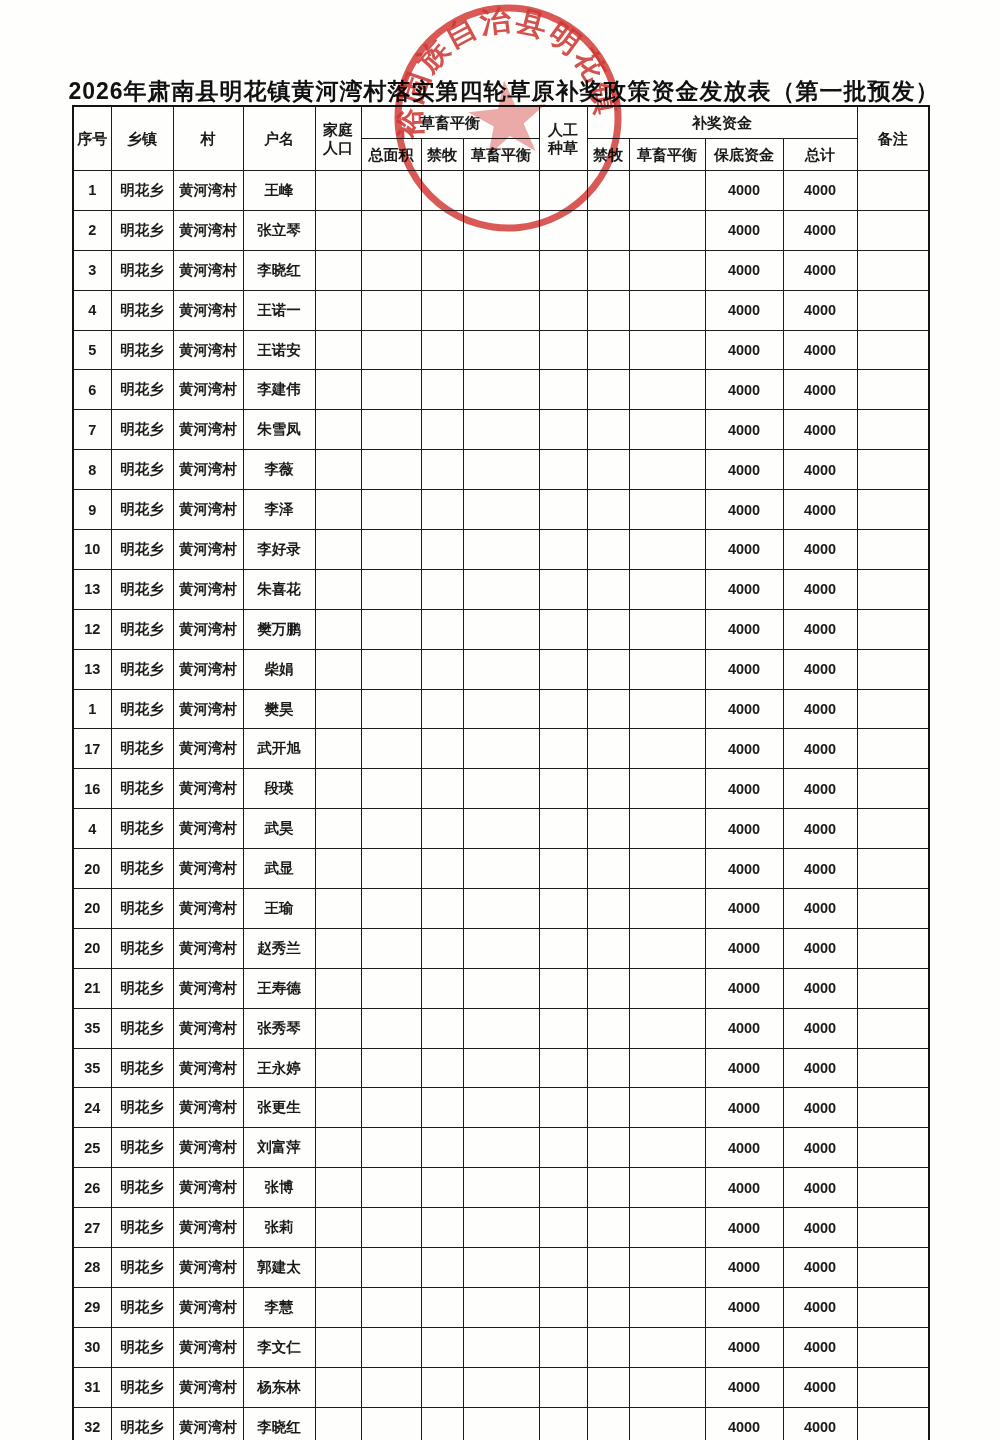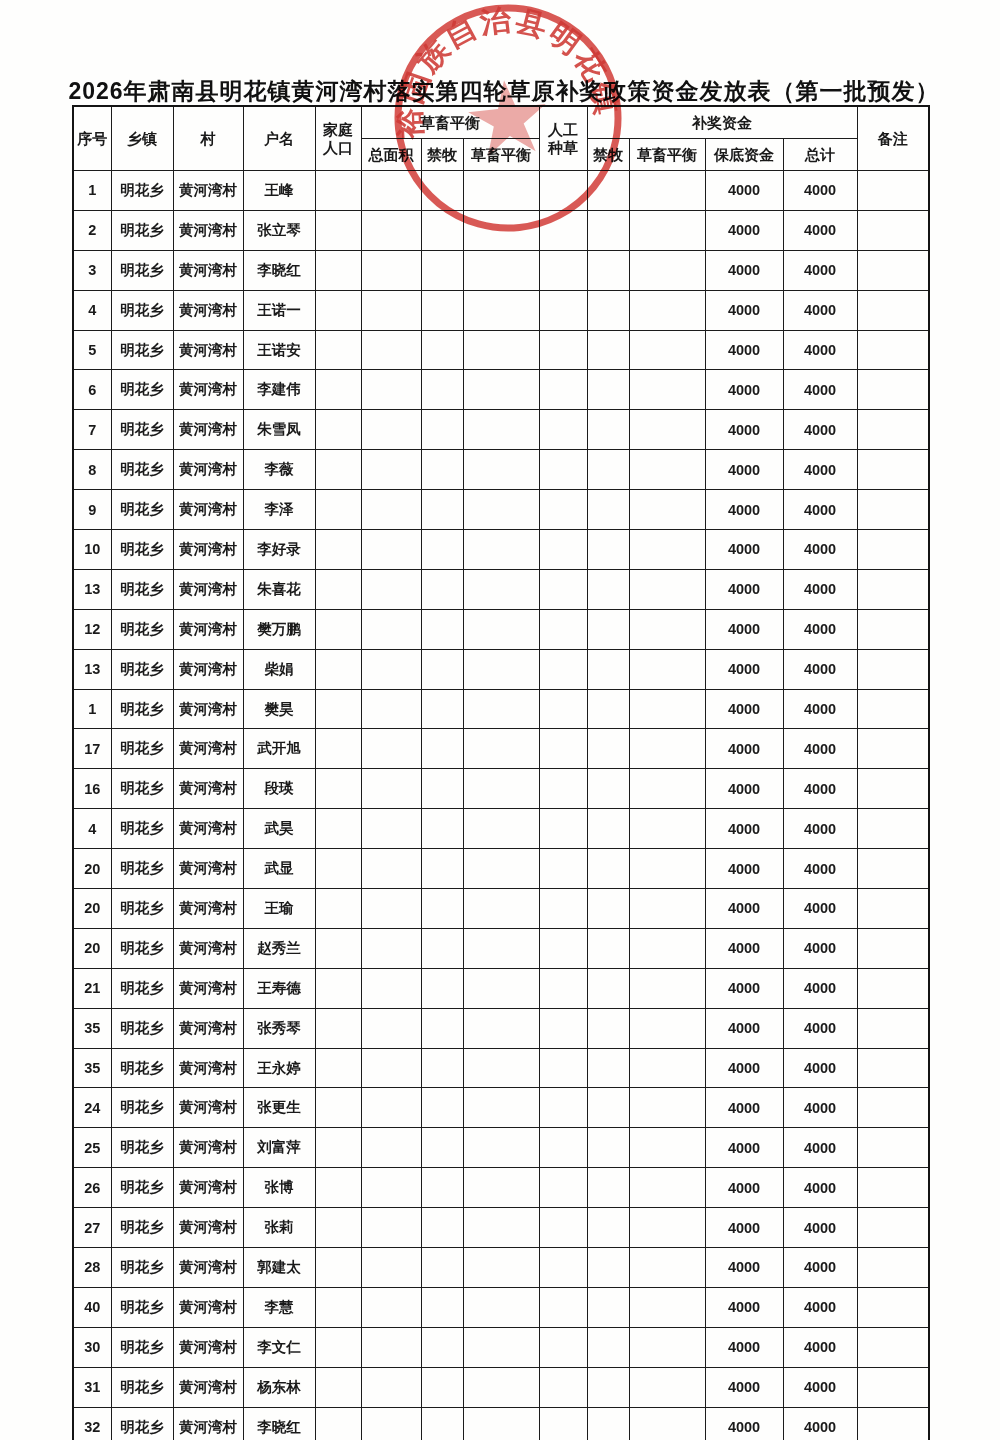--- a/index.html
+++ b/index.html
@@ -530,21 +530,21 @@
         <td></td>
         <td></td>
         <td></td>
         <td></td>
         <td></td>
         <td>4000</td>
         <td>4000</td>
         <td></td>
       </tr>
       <tr>
-        <td>40</td>
+        <td>29</td>
         <td>明花乡</td>
         <td>黄河湾村</td>
         <td>李慧</td>
         <td></td>
         <td></td>
         <td></td>
         <td></td>
         <td></td>
         <td></td>
         <td></td>

